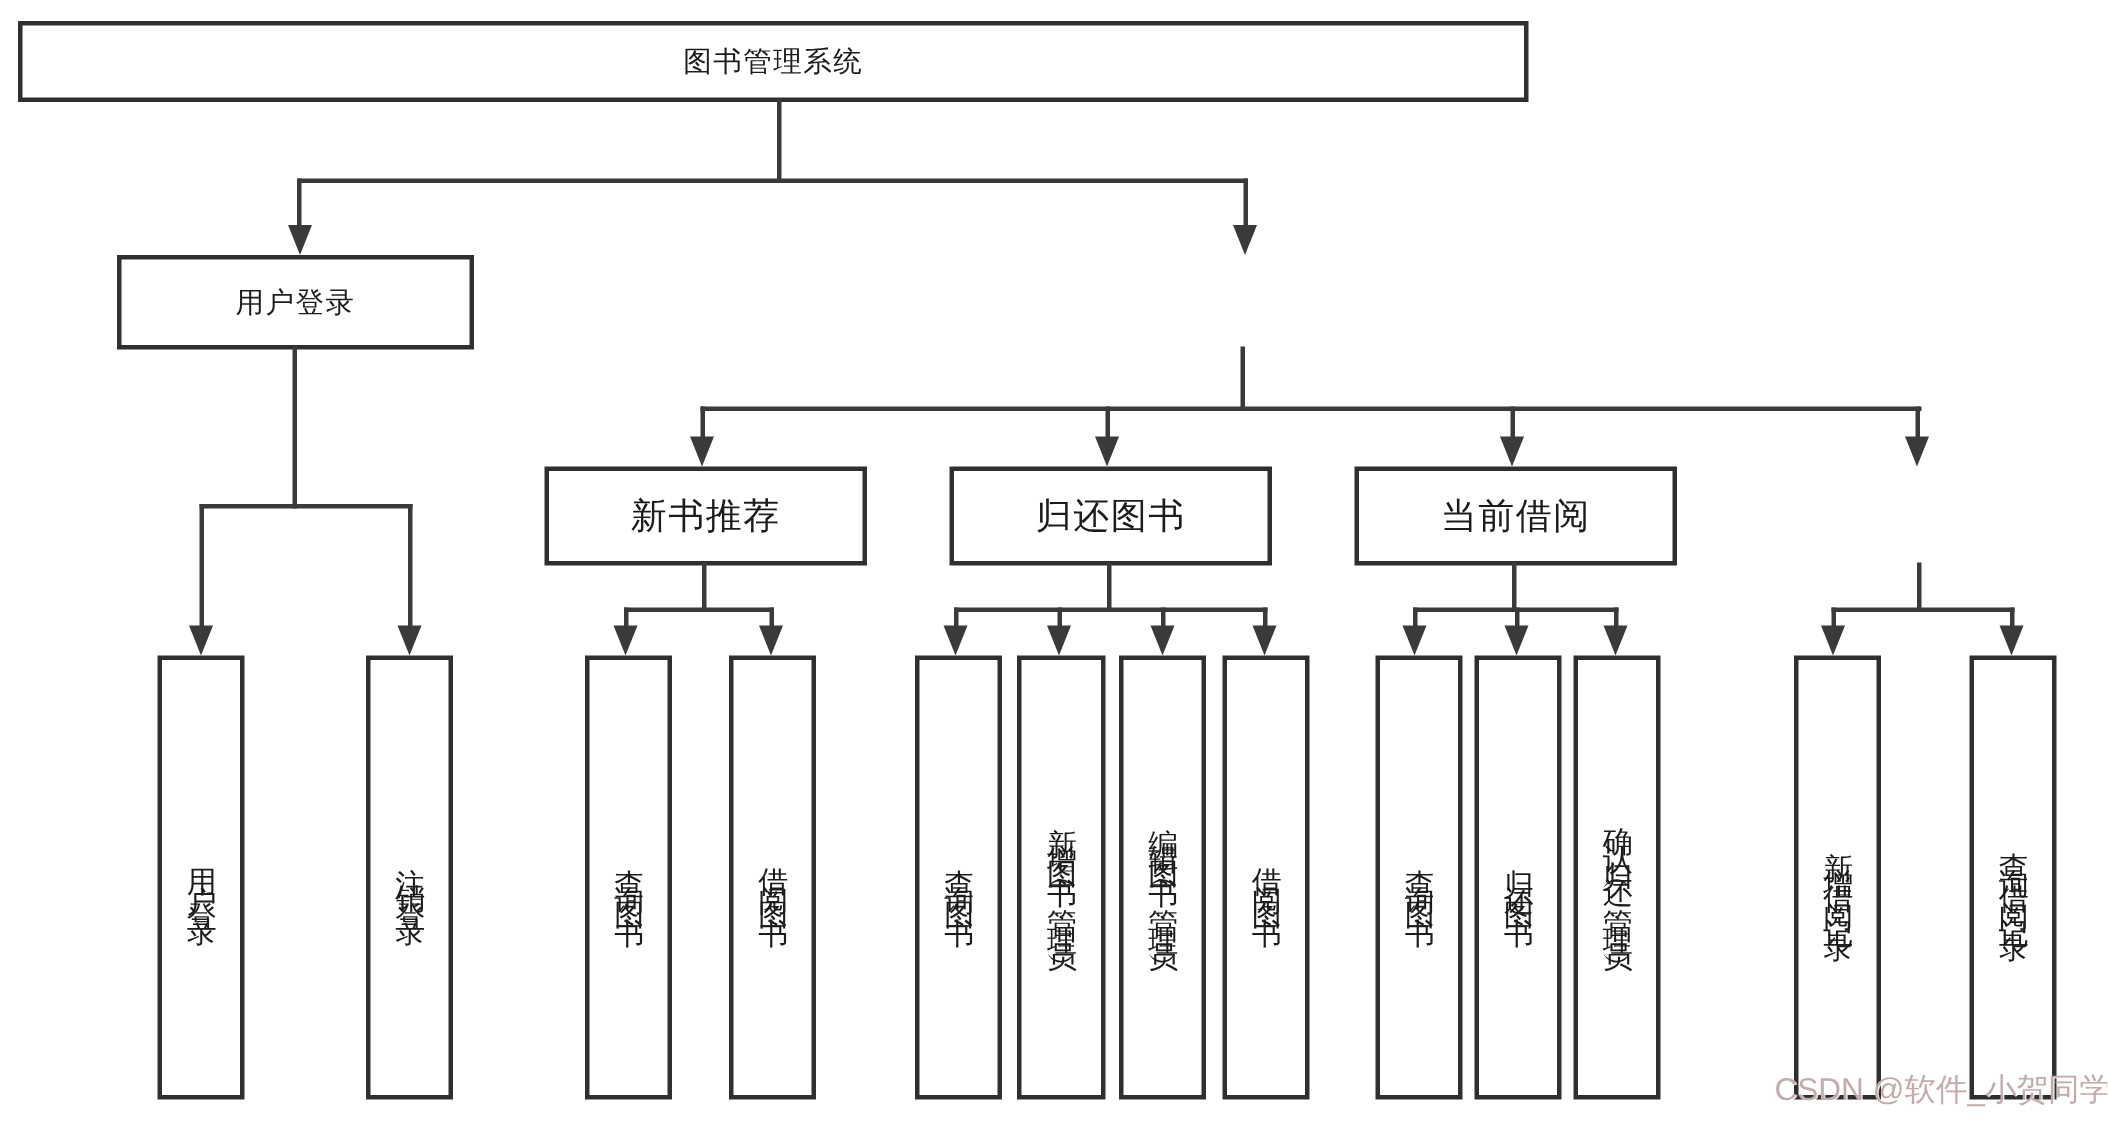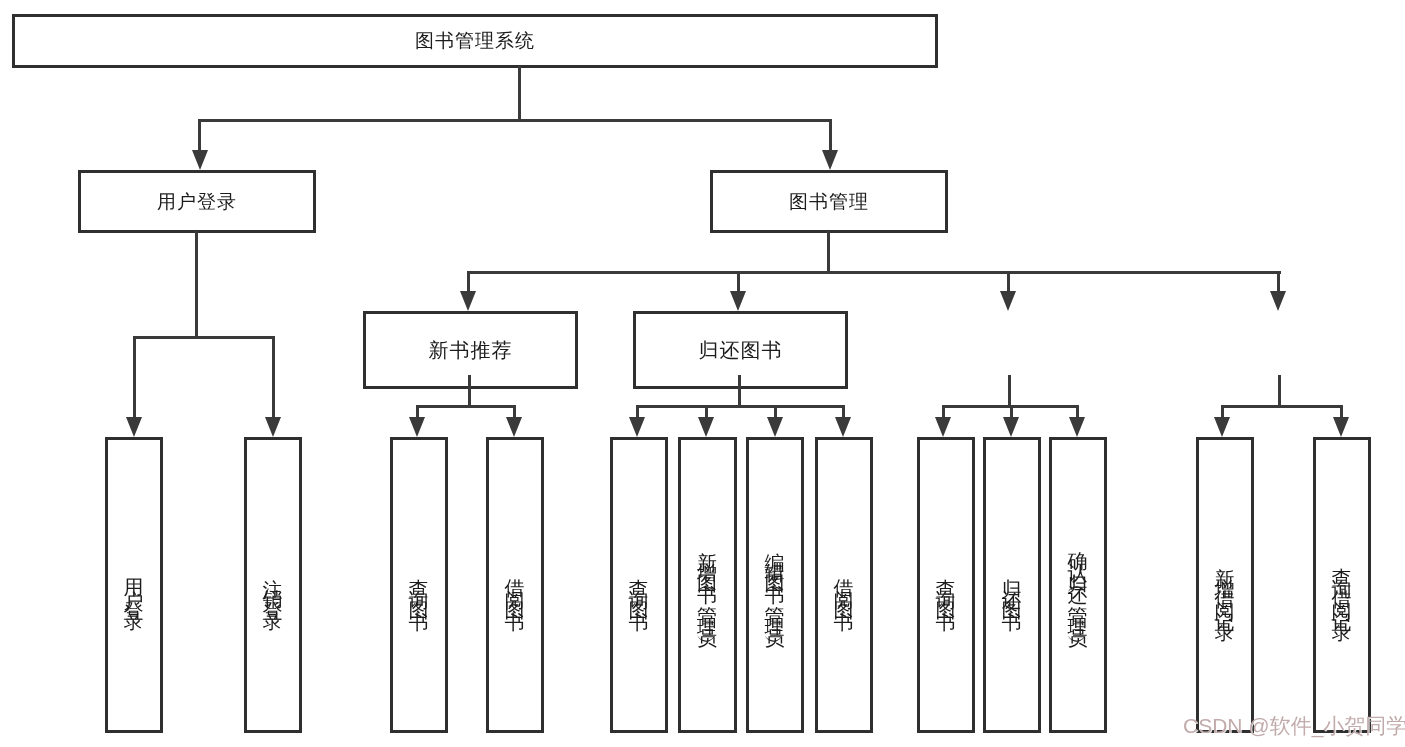--- a/index.html
+++ b/index.html
@@ -21,23 +21,23 @@
   .box {
     position: absolute;
     box-sizing: border-box;
     border: 3px solid var(--border);
     background: #ffffff;
     display: flex;
     align-items: center;
     justify-content: center;
   }
   .hbox { font-size: 19px; letter-spacing: 1px; }
-  .root  { left: 12px;  top: 14px;  width: 926px; height: 54px; }
+  .root  { left: 12px;  top: 14px;  width: 1007px; height: 54px; }
   .lvl2  { top: 170px; height: 63px; width: 238px; }
-  .lvl3  { top: 311px; height: 78px; width: 215px; font-size: 20px; }
+  .lvl3  { top: 311px; height: 66px; width: 215px; font-size: 24px; }
   .leaf  { top: 437px; height: 296px; width: 58px; }
   .vtext {
     writing-mode: vertical-rl;
     text-orientation: mixed;
     font-size: 20px;
     letter-spacing: 11px;
     line-height: 1;
     white-space: nowrap;
   }
   .vline, .hline { position: absolute; background: var(--line); }
@@ -62,24 +62,24 @@
   }
 </style>
 </head>
 <body>
 
 <div class="canvas">
 
   <div class="box hbox root">图书管理系统</div>
 
   <div class="box hbox lvl2" style="left:78px">用户登录</div>
-  <div class="box hbox lvl2" style="left:710px">图书管理</div>
 
   <div class="box hbox lvl3" style="left:363px">新书推荐</div>
   <div class="box hbox lvl3" style="left:633px">归还图书</div>
+  <div class="box hbox lvl3" style="left:903px">当前借阅</div>
 
   <div class="box leaf" style="left:105px">
       <span class="vtext">用户登录</span>
     </div>
   <div class="box leaf" style="left:244px">
       <span class="vtext">注销登录</span>
     </div>
 
   <div class="box leaf" style="left:390px">
       <span class="vtext">查询图书</span>

